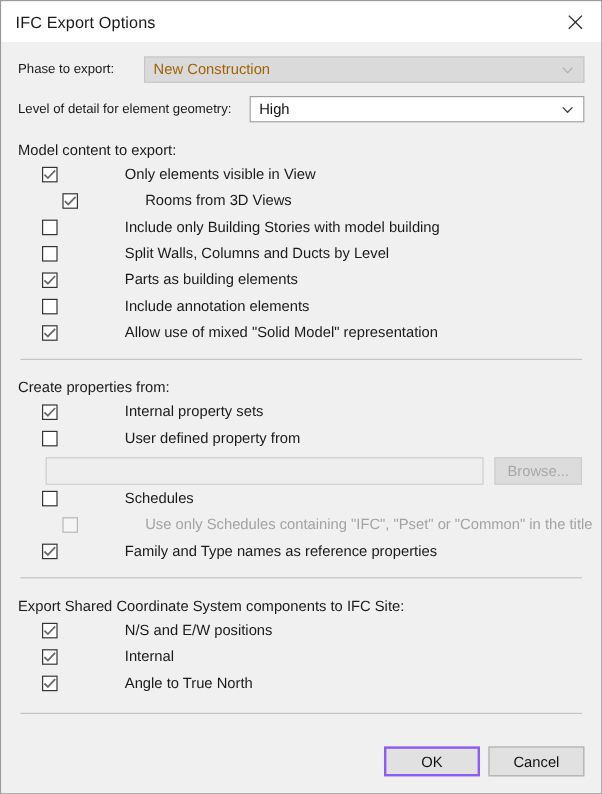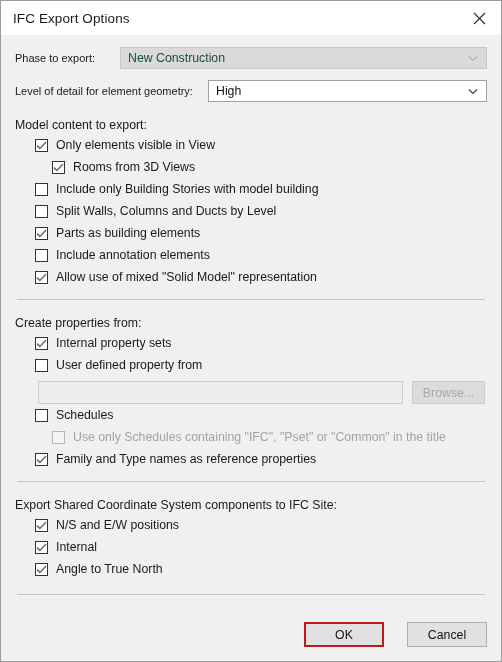--- a/index.html
+++ b/index.html
@@ -101,21 +101,21 @@
     width: 10px;
     height: 10px;
     display: flex;
     align-items: center;
     justify-content: center;
   }
   .combo.disabled {
     background: #dadada;
     border-color: #c6c6c6;
   }
-  .combo.disabled .combo-value { color: #14532d; }
+  .combo.disabled .combo-value { color: #a16207; }
 
   #row-phase { margin-top: 12px; }
   #row-phase .field-label { width: 105px; }
   #row-lod  .field-label  { width: 193px; }
 
   
   .section-label {
     font-size: 12.3px;
     color: #1a1a1a;
     margin-top: 16px;
@@ -145,20 +145,21 @@
   }
   .cbox svg { display: block; }
   .cbox.disabled {
     border-color: #b6b6b6;
     background: #f5f5f5;
   }
   .check-label {
     font-size: 12.3px;
     color: #1a1a1a;
     white-space: nowrap;
+    margin-left: 48px;
   }
   .check-row.disabled .check-label { color: #a3a3a3; }
 
   
   .divider {
     height: 1px;
     background: #c4c4c4;
     margin: 11px 2px 0 2px;
   }
 
@@ -217,22 +218,22 @@
     border: 1px solid #adadad;
     font-family: "Liberation Sans", sans-serif;
     font-size: 12.3px;
     color: #111;
     display: flex;
     align-items: center;
     justify-content: center;
     cursor: default;
   }
   .btn.primary {
-    border: 2px solid #b91c1c;
-    margin-right: 23px;
+    border: 2px solid #8b5cf6;
+    margin-right: 7px;
   }
 </style>
 </head>
 <body>
 
 <div id="dialog">
 
   <div class="titlebar">
     <div class="title-text">IFC Export Options</div>
     <div class="close-btn">

